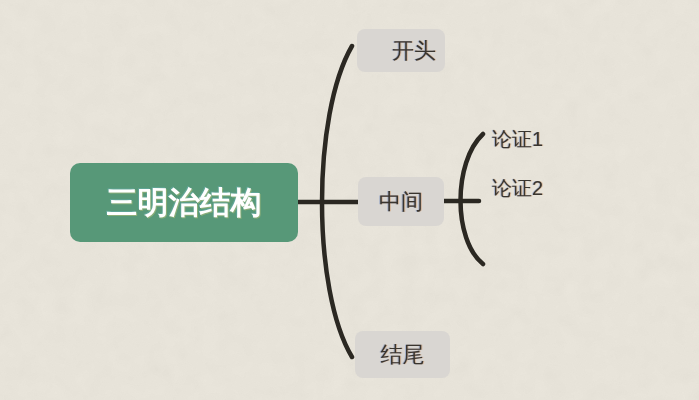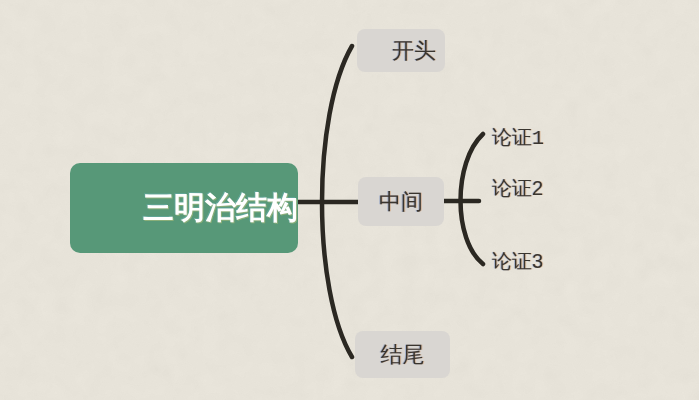--- a/index.html
+++ b/index.html
@@ -28,48 +28,47 @@
   }
   .node {
     position: absolute;
     display: flex;
     align-items: center;
     justify-content: center;
     cursor: default;
   }
   .node-root {
     left: 70px; top: 163px;
-    width: 228px; height: 90px;
+    width: 228px; height: 79px;
     background: var(--root-bg);
     border-radius: 10px;
     color: var(--root-text);
     font-size: 31px;
     font-weight: bold;
     text-shadow: 1px 1px 0 rgba(235, 214, 120, 0.35), -1px -1px 0 rgba(120, 200, 235, 0.25);
-    justify-content: flex-end;
   }
   .node-branch {
     background: var(--branch-bg);
     border-radius: 8px;
     color: var(--branch-text);
     font-size: 22px;
     text-shadow: 1px 0 0 rgba(196, 110, 40, 0.30), -1px 0 0 rgba(50, 90, 180, 0.30);
   }
   .node-beginning { left: 357px; top: 29px;  width: 88px; height: 43px; padding-left: 26px; }
   .node-middle    { left: 358px; top: 177px; width: 86px; height: 49px; }
   .node-ending    { left: 355px; top: 331px; width: 95px; height: 47px; }
   .node-leaf {
     position: absolute;
     color: var(--branch-text);
     font-size: 20px;
     line-height: 24px;
     text-shadow: 1px 0 0 rgba(196, 110, 40, 0.30), -1px 0 0 rgba(50, 90, 180, 0.30);
     cursor: default;
   }
-  .leaf-1 { left: 492px; top: 127px; font-family: Liberation Mono, monospace; }
+  .leaf-1 { left: 492px; top: 127px; }
   .leaf-2 { left: 492px; top: 176px; }
   .leaf-3 { left: 492px; top: 249px; }
   .connector-layer path { stroke: var(--line); stroke-width: 4.5; fill: none; stroke-linecap: round; }
 </style>
 </head>
 <body>
 
 <div class="stage">
 
   <svg class="texture-layer" width="699" height="400" xmlns="http://www.w3.org/2000/svg">
@@ -109,17 +108,14 @@
   </div>
 
   <div class="node-leaf leaf-1">
     <span>论证1</span>
   </div>
 
   <div class="node-leaf leaf-2">
     <span>论证2</span>
   </div>
 
-  <div class="node-leaf leaf-3">
-    <span>论证3</span>
-  </div>
 
 </div>
 
 </body></html>

